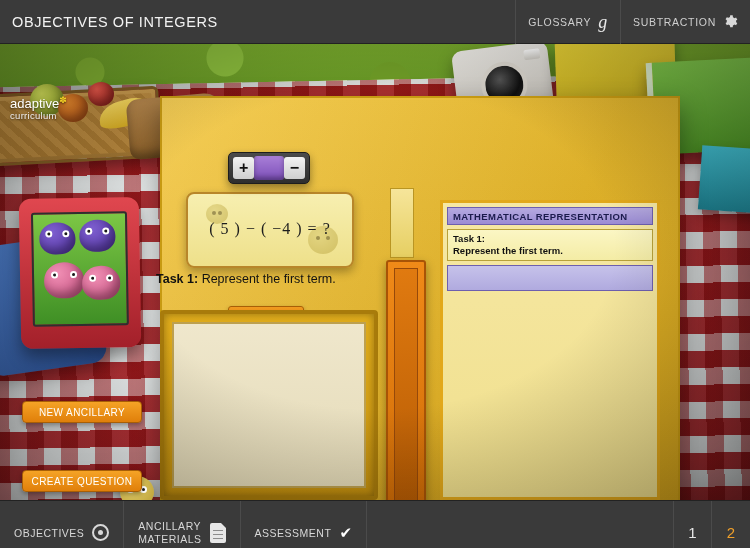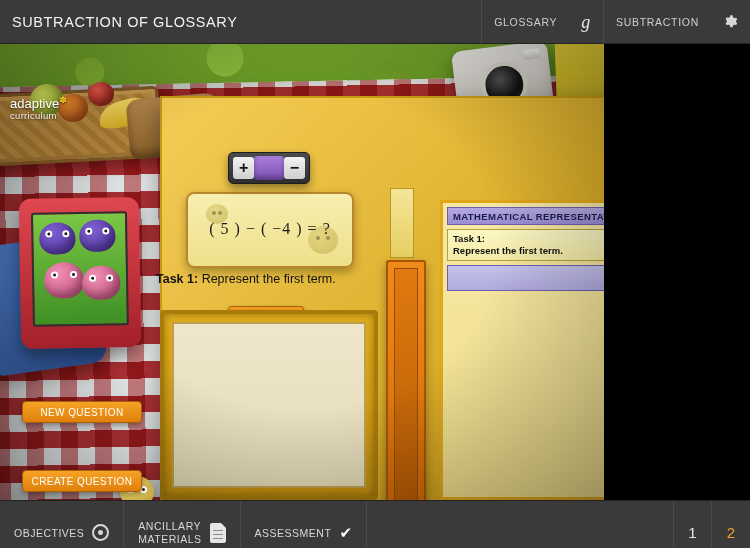--- a/index.html
+++ b/index.html
@@ -18,36 +18,36 @@
     background:#3a3a3a;
     border-bottom:1px solid #222;
     display:flex; align-items:center;
     z-index:40;
   }
   .app-title {
     color:#f2f2f2; font-size:14.5px; letter-spacing:.6px;
     padding-left:12px; flex:1; white-space:nowrap;
   }
   .topbtn {
-    height:44px; display:flex; align-items:center; gap:24px;
+    height:44px; display:flex; align-items:center; gap:7px;
     padding:0 12px; color:#cfcfcf; font-size:10.5px; letter-spacing:.7px;
     border-left:1px solid #4b4b4b;
     justify-content:center;
   }
   .topbtn .lbl { white-space:nowrap; }
   .glossary-g {
     font-family:"Liberation Serif", serif; font-style:italic;
     font-size:18px; color:#e8e8e8; line-height:1;
   }
   .gear { width:15px; height:15px; position:relative; }
   .gear svg { display:block; }
 
   
   .stage {
-    position:absolute; top:44px; left:0; width:604px; height:456px;
+    position:absolute; top:44px; left:0; width:750px; height:456px;
     overflow:hidden;
     background:#0f766e;
   }
   
   .grass {
     position:absolute; top:0; left:0; width:750px; height:70px;
     background:
       radial-gradient(circle at 12% 40%, #7fae31 0 14px, transparent 15px),
       radial-gradient(circle at 30% 20%, #86b63a 0 18px, transparent 19px),
       radial-gradient(circle at 52% 55%, #6d9a26 0 20px, transparent 21px),
@@ -363,21 +363,21 @@
   }
   .logo .sub { font-size:9.5px; color:#f0f0f0; letter-spacing:.3px; }
   .logo .spark { color:#f3d024; font-size:9px; vertical-align:super; }
 </style>
 </head>
 <body>
 
 <div class="app">
 
   <div class="topbar">
-    <div class="app-title">SUBTRACTION OF GLOSSARY</div>
+    <div class="app-title">OBJECTIVES OF INTEGERS</div>
 
     <div class="topbtn">
       <span class="lbl">GLOSSARY</span>
       <span class="glossary-g">g</span>
     </div>
 
     <div class="topbtn">
       <span class="lbl">SUBTRACTION</span>
       <span class="gear">
         <svg width="15" height="15" viewBox="0 0 24 24">
@@ -480,21 +480,21 @@
           <span class="eye r"></span>
         </div>
       </div>
     </div>
 
     <div class="mascot-bl">
       <span class="eye l"></span>
       <span class="eye r"></span>
     </div>
 
-    <div class="btn-orange btn-new-q">NEW QUESTION</div>
+    <div class="btn-orange btn-new-q">NEW ANCILLARY</div>
     <div class="btn-orange btn-create-q">CREATE QUESTION</div>
 
     <div class="vignette"></div>
   </div>
 
   <div class="bottombar">
     <div class="bb-item">
       <span>OBJECTIVES</span>
       <span class="ic-target"></span>
     </div>

